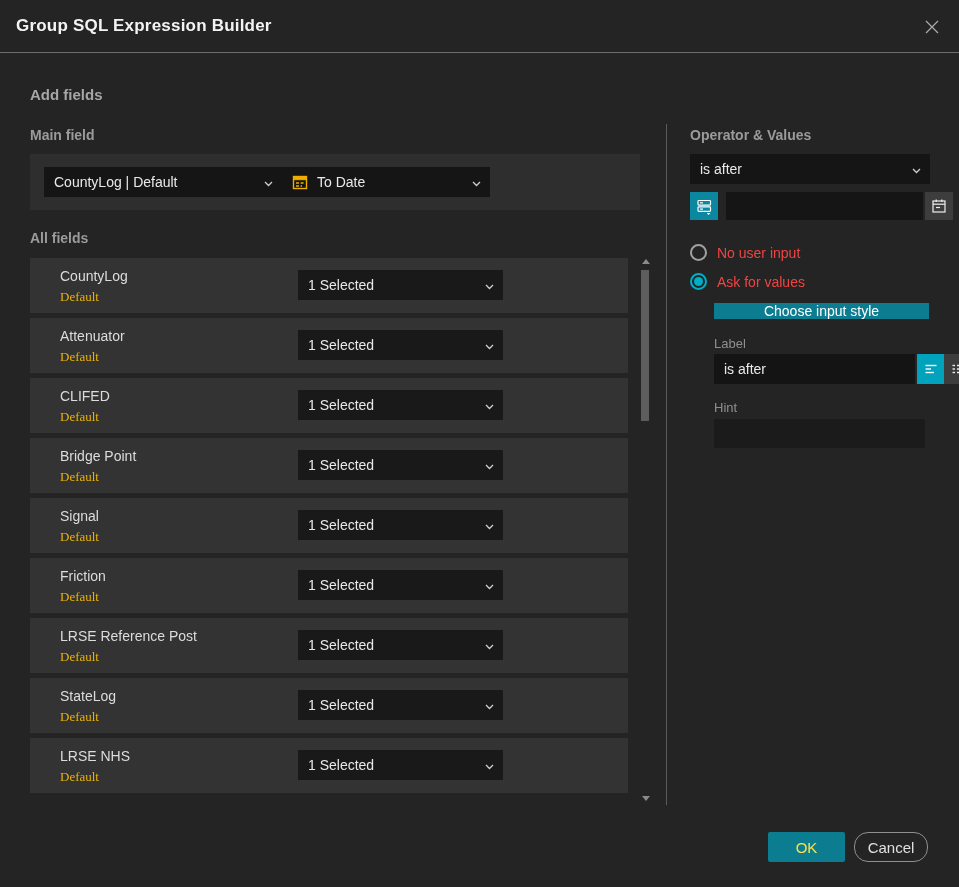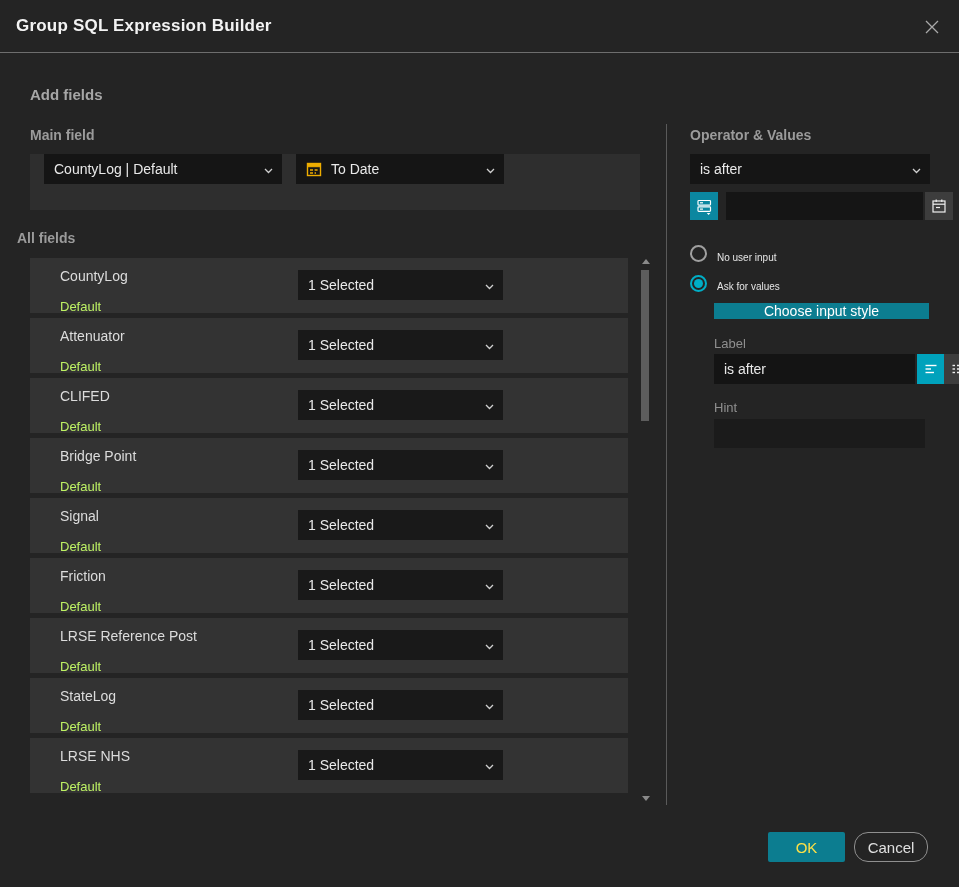--- a/index.html
+++ b/index.html
@@ -36,31 +36,31 @@
     padding: 0 10px; cursor: pointer;
     color: #e9e9e9; font-size: 14px;
     position: relative;
   }
   .select .chev { position: absolute; right: 9px; top: 50%; transform: translateY(-50%); }
   .select .lbl { white-space: nowrap; overflow: hidden; }
 
   
   .main-field-box {
     position: absolute; left: 30px; top: 154px; width: 610px; height: 56px;
-    background: #2e2e2e; display: flex; padding-left: 14px; gap: 14px;
+    background: #2e2e2e; display: flex; align-items: center; padding-left: 14px; gap: 0;
   }
 
   
   .fields-list { position: absolute; left: 30px; top: 258px; width: 598px; }
   .field-row {
     position: relative; width: 598px; height: 55px; margin-bottom: 5px;
     background: #333333;
   }
   .field-name { position: absolute; left: 30px; top: 10px; font-size: 14px; color: #dcdcdc; }
-  .field-sub  { position: absolute; left: 30px; top: 41px; font-size: 13px; color: #bef264; }
+  .field-sub  { position: absolute; left: 30px; top: 31px; font-size: 13px; color: #eab308; font-family: Liberation Serif, serif; }
   .field-row .select { position: absolute; left: 268px; top: 12px; width: 205px; background: #191919; }
 
   
   .scrollbar { position: absolute; left: 640px; top: 257px; width: 10px; height: 546px; }
   .sb-up    { position: absolute; top: 2px; left: 2px; width: 0; height: 0; border-left: 4px solid transparent; border-right: 4px solid transparent; border-bottom: 5px solid #8a8a8a; }
   .sb-down  { position: absolute; bottom: 2px; left: 2px; width: 0; height: 0; border-left: 4px solid transparent; border-right: 4px solid transparent; border-top: 5px solid #8a8a8a; }
   .sb-thumb { position: absolute; top: 13px; left: 1px; width: 8px; height: 151px; background: #5d5d5d; }
 
   .v-divider { position: absolute; left: 666px; top: 124px; width: 1px; height: 681px; background: #5a5a5a; }
   .op-select { position: absolute; left: 690px; top: 154px; width: 240px; }
@@ -80,21 +80,21 @@
   }
 
   
   .radio-row { position: absolute; left: 690px; display: flex; align-items: center; gap: 10px; cursor: pointer; }
   .radio-dot {
     width: 17px; height: 17px; border-radius: 50%; border: 2px solid #a0a0a0; flex: none;
     display: flex; align-items: center; justify-content: center; background: transparent;
   }
   .radio-dot.sel { border-color: #00aec6; }
   .radio-dot.sel::after { content: ""; width: 9px; height: 9px; border-radius: 50%; background: #00aec6; }
-  .radio-lbl { font-size: 10px; color: #e5e5e5; margin-top: 8px; }
+  .radio-lbl { font-size: 14px; color: #ef4444; }
 
   .choose-btn {
     position: absolute; left: 714px; top: 303px; width: 215px; height: 16px;
     background: #0c7d90; color: #fff; font-size: 14px; border: none; cursor: pointer;
     display: flex; align-items: center; justify-content: center;
     font-family: "Liberation Sans", sans-serif;
   }
 
   .caption { position: absolute; left: 714px; font-size: 13px; color: #8f8f8f; }
 
@@ -162,21 +162,21 @@
     </span>
     <span class="lbl">To Date</span>
     <span class="chev">
       <svg width="9" height="6" viewBox="0 0 9 6">
           <polyline points="1,1 4.5,4.5 8,1" fill="none" stroke="#cfcfcf" stroke-width="1.3"></polyline>
         </svg>
     </span>
   </div>
 </div>
 
-<div class="abs sub-h" style="left:17px; top:230px;">All fields</div>
+<div class="abs sub-h" style="left:30px; top:230px;">All fields</div>
 <div class="fields-list">
   <div class="field-row">
     <div class="field-name">CountyLog</div>
     <div class="field-sub">Default</div>
     <div class="select">
       <span class="lbl">1 Selected</span>
       <span class="chev">
         <svg width="9" height="6" viewBox="0 0 9 6">
             <polyline points="1,1 4.5,4.5 8,1" fill="none" stroke="#cfcfcf" stroke-width="1.3"></polyline>
           </svg>

